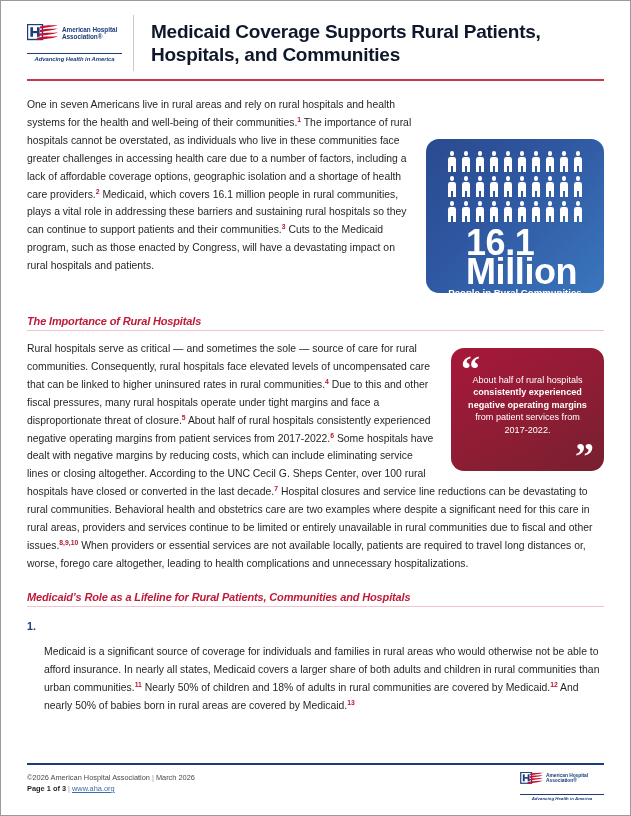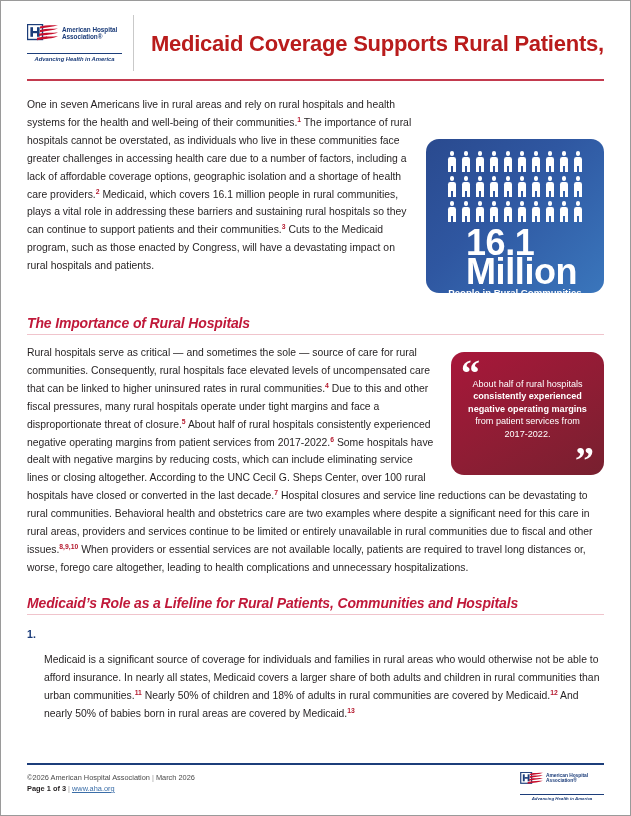--- a/index.html
+++ b/index.html
@@ -63,22 +63,22 @@
     font-size: 5.9px;
     font-style: italic;
     font-weight: bold;
     color: #1c3d7a;
     text-align: center;
     letter-spacing: -0.05px;
   }
 
   #doc-title {
     padding-left: 17px;
-    color: #b91c1c;
-    font-size: 22px;
+    color: #0f172a;
+    font-size: 19px;
     font-weight: bold;
     line-height: 23px;
     letter-spacing: -0.25px;
   }
 
   #header-rule {
     margin: 8px 26px 0 26px;
     height: 2px;
     background: #c33a4e;
   }
@@ -174,21 +174,21 @@
     font-size: 9.6px;
     font-weight: bold;
     line-height: 12.2px;
     text-align: center;
     padding: 1px 8px 0 8px;
   }
 
   
   h2.section-heading {
     color: #c0193a;
-    font-size: 14px;
+    font-size: 11px;
     font-style: italic;
     font-weight: bold;
     letter-spacing: -0.15px;
     padding-bottom: 3px;
     border-bottom: 1px solid #f0c4cc;
     margin-bottom: 9px;
   }
 
   #sec1 { margin-top: 16px; }
   #sec2 { margin-top: 18px; }
@@ -329,20 +329,21 @@
         <span id="logo-words">
           <span>American Hospital</span><br>
           <span>Association®</span>
         </span>
       </div>
       <div id="logo-tagline">Advancing Health in America</div>
     </div>
 
     <h1 id="doc-title">
       <span>Medicaid Coverage Supports Rural Patients,</span><br>
+      <span>Hospitals, and Communities</span>
     </h1>
   </div>
 
   <div id="header-rule"></div>
 
   <div id="body-area">
 
     <div id="stat-box">
       <div id="people-grid">
         <div class="people-row">

